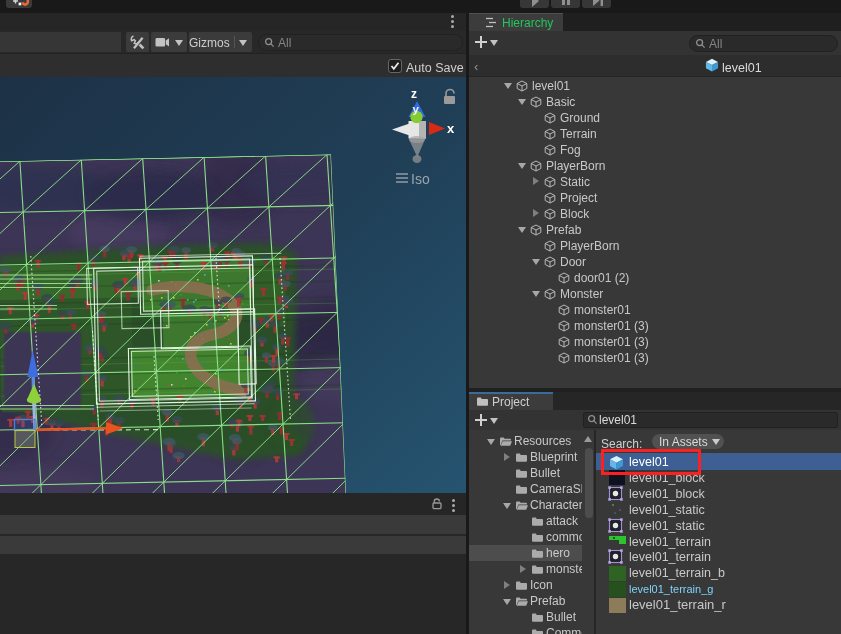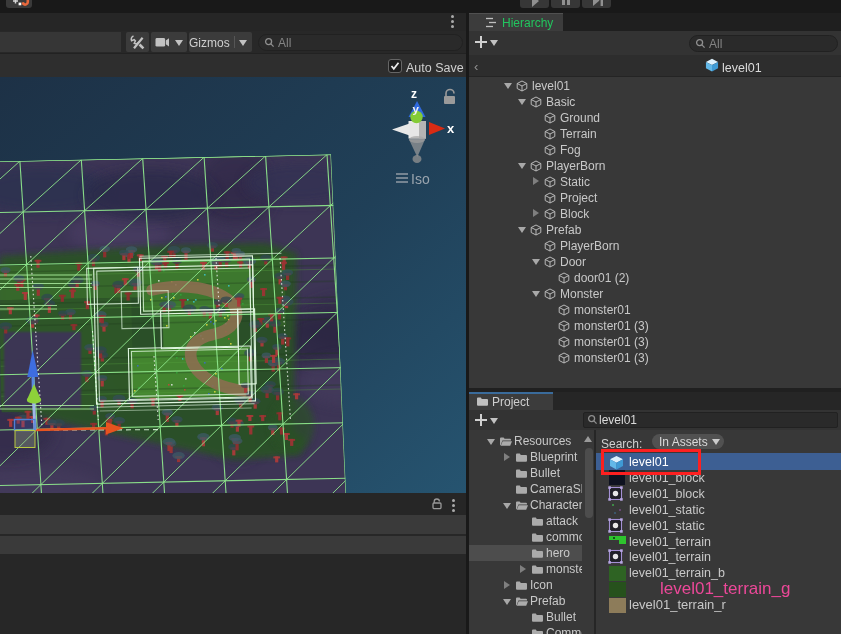--- a/index.html
+++ b/index.html
@@ -989,15 +989,15 @@
     <rect x="0.3" y="0.3" width="2.6" height="2.6" fill="#b7a6e3"></rect>
     <rect x="12.1" y="0.3" width="2.6" height="2.6" fill="#b7a6e3"></rect>
     <rect x="0.3" y="12.1" width="2.6" height="2.6" fill="#b7a6e3"></rect>
     <rect x="12.1" y="12.1" width="2.6" height="2.6" fill="#b7a6e3"></rect>
     <circle cx="7.5" cy="7.5" r="2.7" fill="#e8e8e8"></circle>
   </svg>
 <div class="txt" style="left:629px;top:549.3999999999999px;color:#c8c8c8;font-size:12.5px">level01_terrain</div>
 <div class="abs" style="left:609px;top:565.7999999999998px;width:17px;height:15px;background:#2e6323"></div>
 <div class="txt" style="left:629px;top:565.2999999999998px;color:#c8c8c8;font-size:12.5px">level01_terrain_b</div>
 <div class="abs" style="left:609px;top:581.6999999999998px;width:17px;height:15px;background:#26511c"></div>
-<div class="txt" style="left:660px;top:581.1999999999998px;color:#ec4899;font-size:17px">level01_terrain_g</div>
+<div class="txt" style="left:629px;top:581.1999999999998px;color:#7dd3fc;font-size:11px">level01_terrain_g</div>
 <div class="abs" style="left:609px;top:597.5999999999998px;width:17px;height:15px;background:#8d7c5a"></div>
 <div class="txt" style="left:629px;top:597.0999999999998px;color:#c8c8c8;font-size:13px">level01_terrain_r</div>
 <div class="abs" style="left:601px;top:449px;width:100px;height:26px;border:3.5px solid #fd2020;box-sizing:border-box"></div>
 </body></html>

